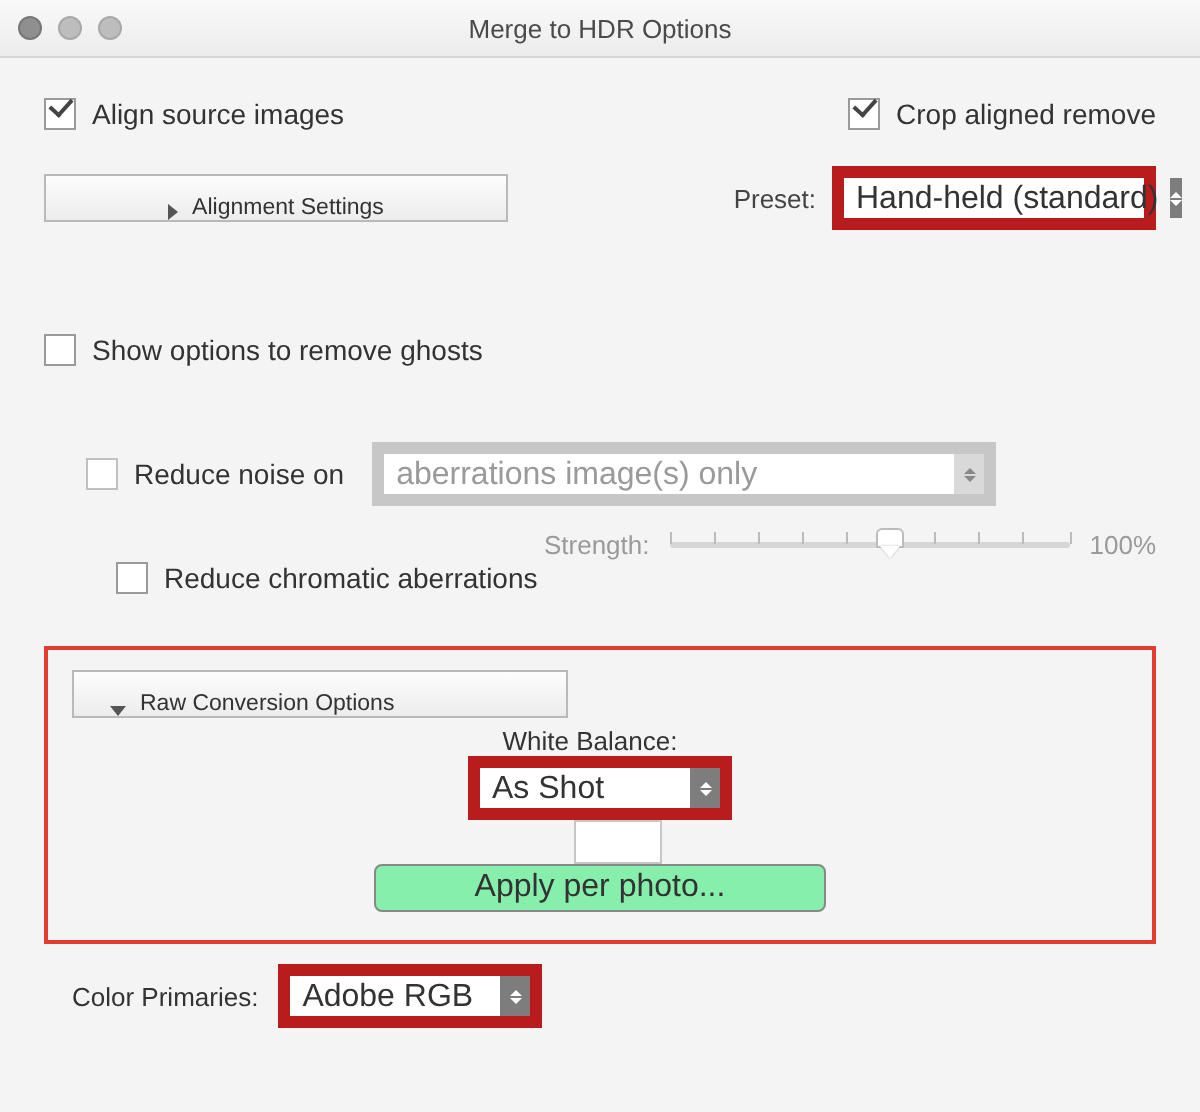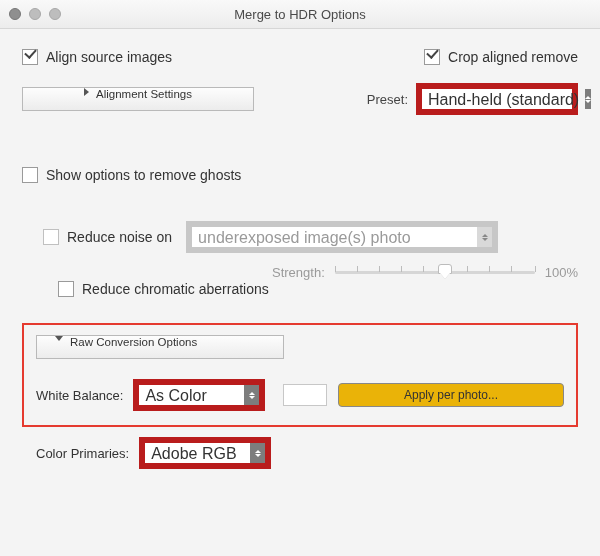--- a/index.html
+++ b/index.html
@@ -73,21 +73,21 @@
   }
   .cb-label {
     font-size: 14px;
     color: #333;
   }
   .disabled .cb-label { color: #8f8f8f; }
   .disabled .checkbox { border-color: #c0c0c0; }
   .spacer { flex: 1; }
   .section-btn {
     display: inline-flex;
-    align-items: flex-start;
+    align-items: flex-end;
     justify-content: center;
     height: 22px;
     min-width: 200px;
     border: 1px solid #b9b9b9;
     background: linear-gradient(#fdfdfd, #ececec);
     font-size: 11.5px;
     color: #333;
     padding: 0 10px;
     gap: 7px;
   }
@@ -208,22 +208,22 @@
     padding: 10px 12px 14px 12px;
     margin-top: 26px;
   }
   .btn-outline {
     display: inline-flex;
     align-items: center;
     justify-content: center;
     height: 22px;
     border: 1px solid #888;
     border-radius: 4px;
-    background: #eab308;
-    font-size: 12px;
+    background: #86efac;
+    font-size: 16px;
     padding: 0 32px;
   }
   .text-input {
     display: inline-block;
     height: 20px;
     width: 42px;
     border: 1px solid #c7c7c7;
     background: #fff;
   }
   .field-label {
@@ -269,21 +269,21 @@
 
   <div class="row" style="margin-top:52px;">
     <span class="checkbox"></span>
     <span class="cb-label">Show options to remove ghosts</span>
   </div>
 
   <div class="row disabled" style="margin-top:38px;margin-left:21px;">
     <span class="checkbox"></span>
     <span class="cb-label" style="color:#333;">Reduce noise on</span>
     <div class="select disabled light" style="width:300px; margin-left:14px;">
-      <span class="sel-text">underexposed image(s) photo</span>
+      <span class="sel-text">aberrations image(s) only</span>
       <span class="sel-caret"></span>
     </div>
   </div>
 
   <div class="slider-row">
     <span>Strength:</span>
     <div class="slider">
       <div class="slider-track"></div>
       <div class="slider-tick" style="left:0%"></div>
       <div class="slider-tick" style="left:11%"></div>
@@ -305,24 +305,24 @@
     <span class="cb-label">Reduce chromatic aberrations</span>
   </div>
 
   <div class="highlight-box">
     <div class="row">
       <div class="section-btn" style="min-width:218px; justify-content:flex-start; padding-left:18px;">
         <span class="chevron chev-down"></span>
         <span>Raw Conversion Options</span>
       </div>
     </div>
-    <div class="row" style="margin-top:20px;">
+    <div class="row" style="margin-top:4px;flex-direction:column;">
       <span class="field-label">White Balance:</span>
       <div class="select" style="width:120px;">
-        <span class="sel-text">As Color</span>
+        <span class="sel-text">As Shot</span>
         <span class="sel-caret"></span>
       </div>
       <span class="text-input" style="margin-left:18px;"></span>
       <span class="spacer"></span>
       <div class="btn-outline" style="min-width:160px;">
         <span>Apply per photo...</span>
       </div>
     </div>
   </div>
 

